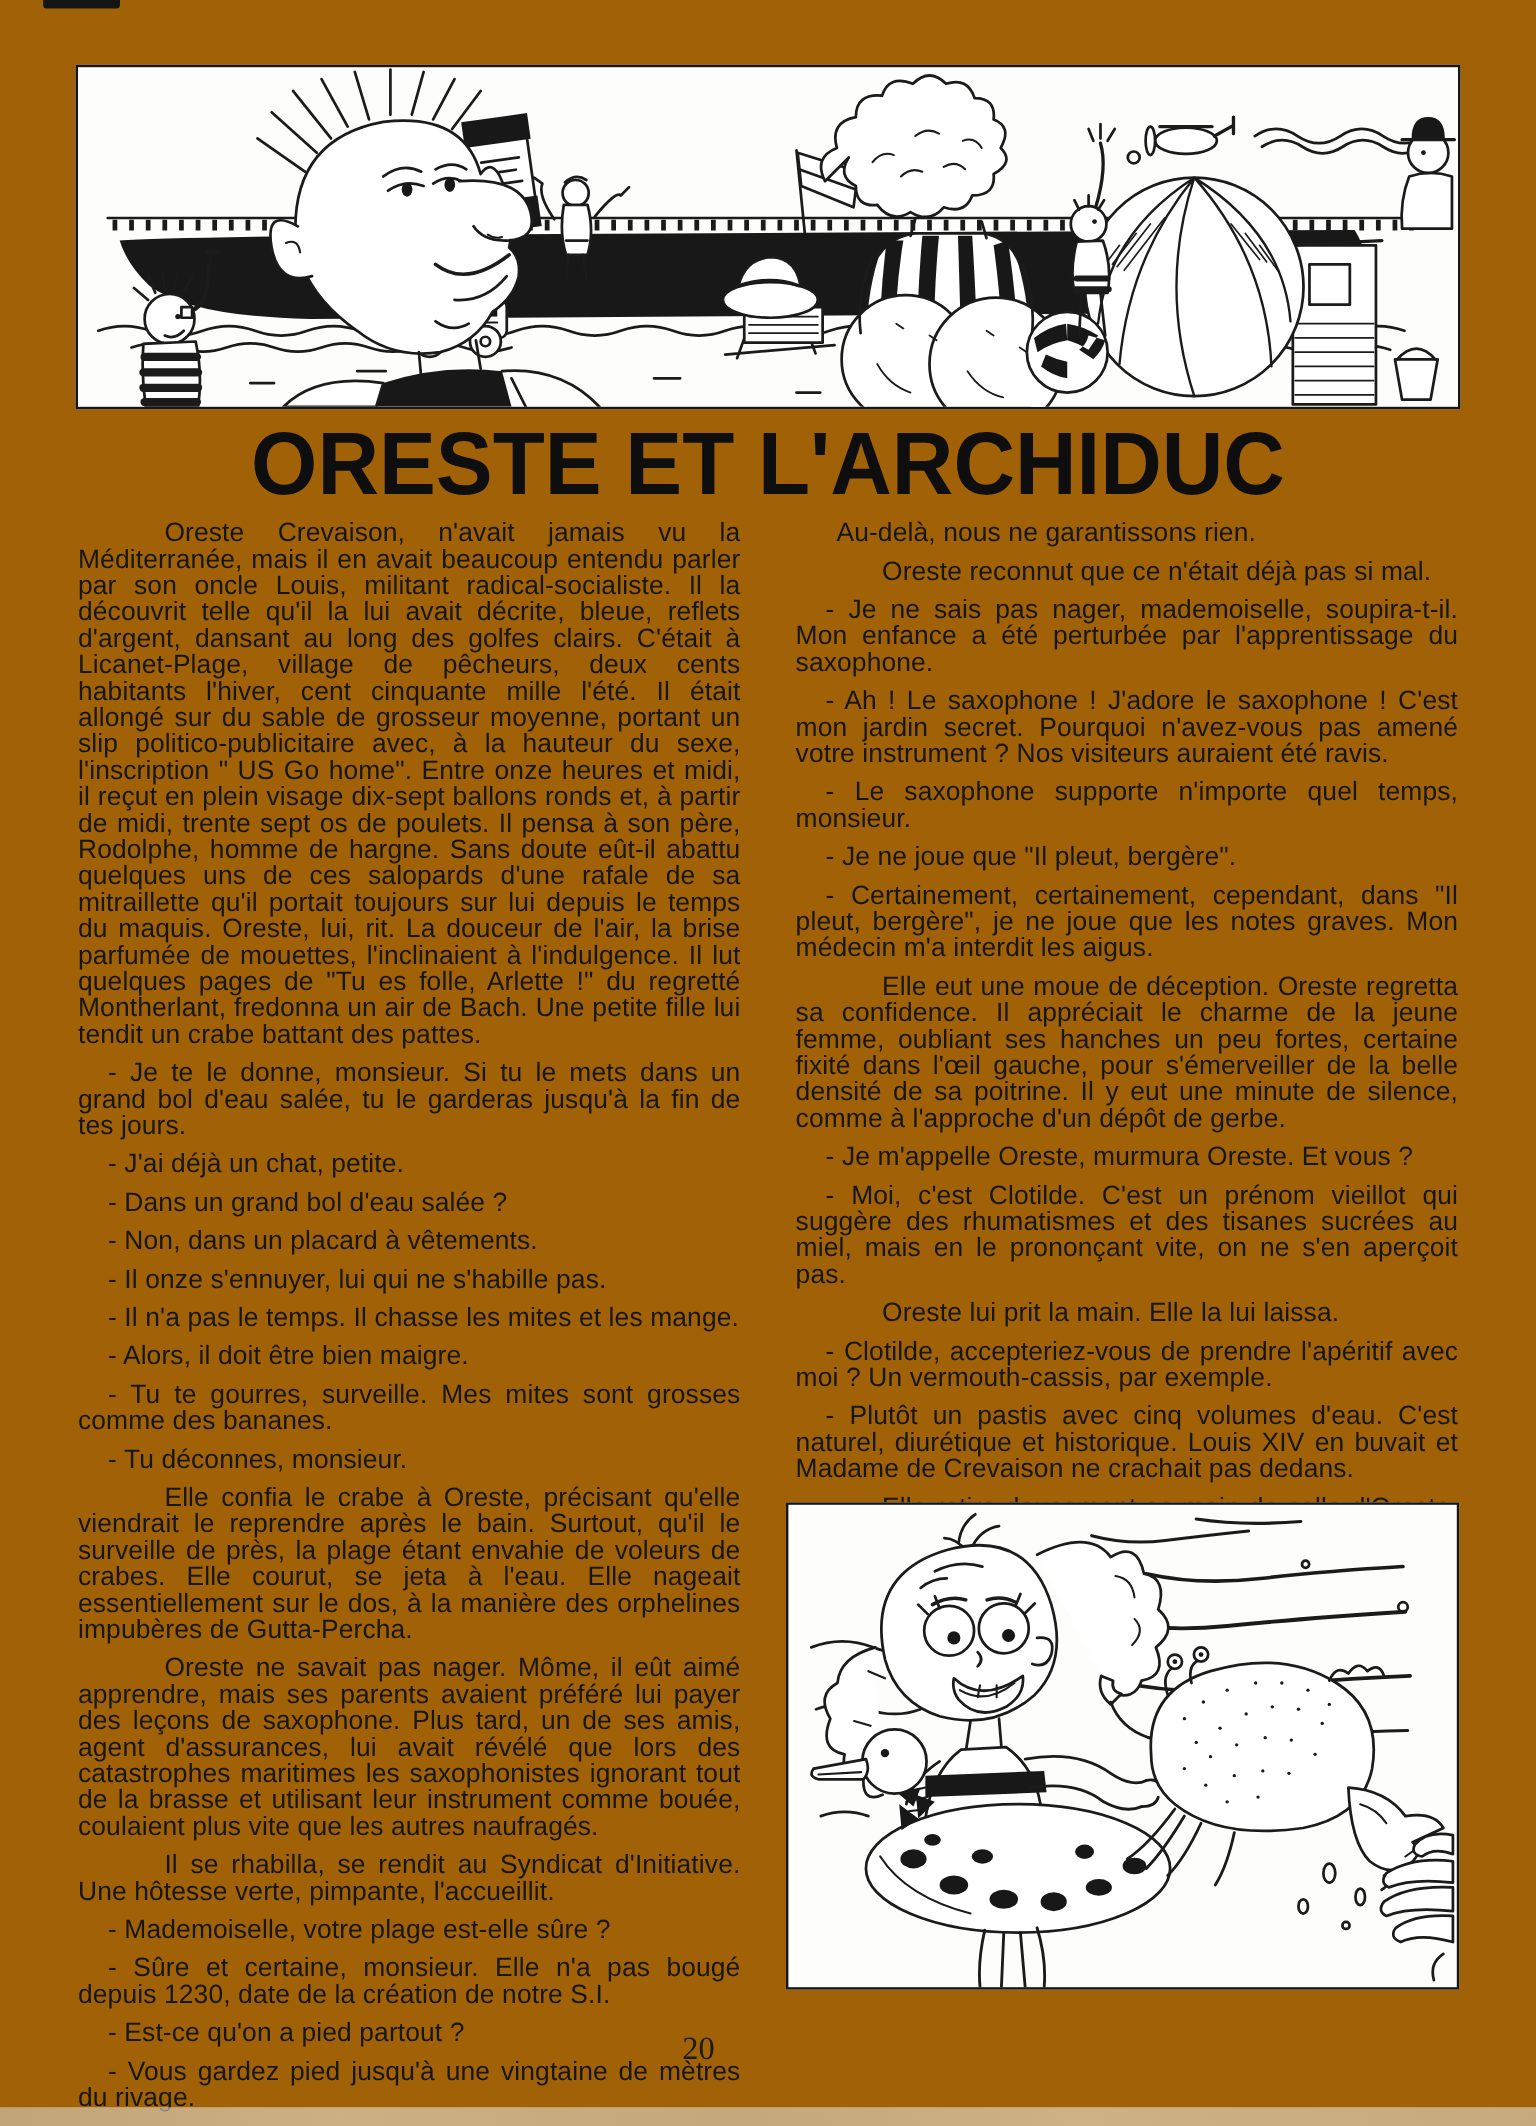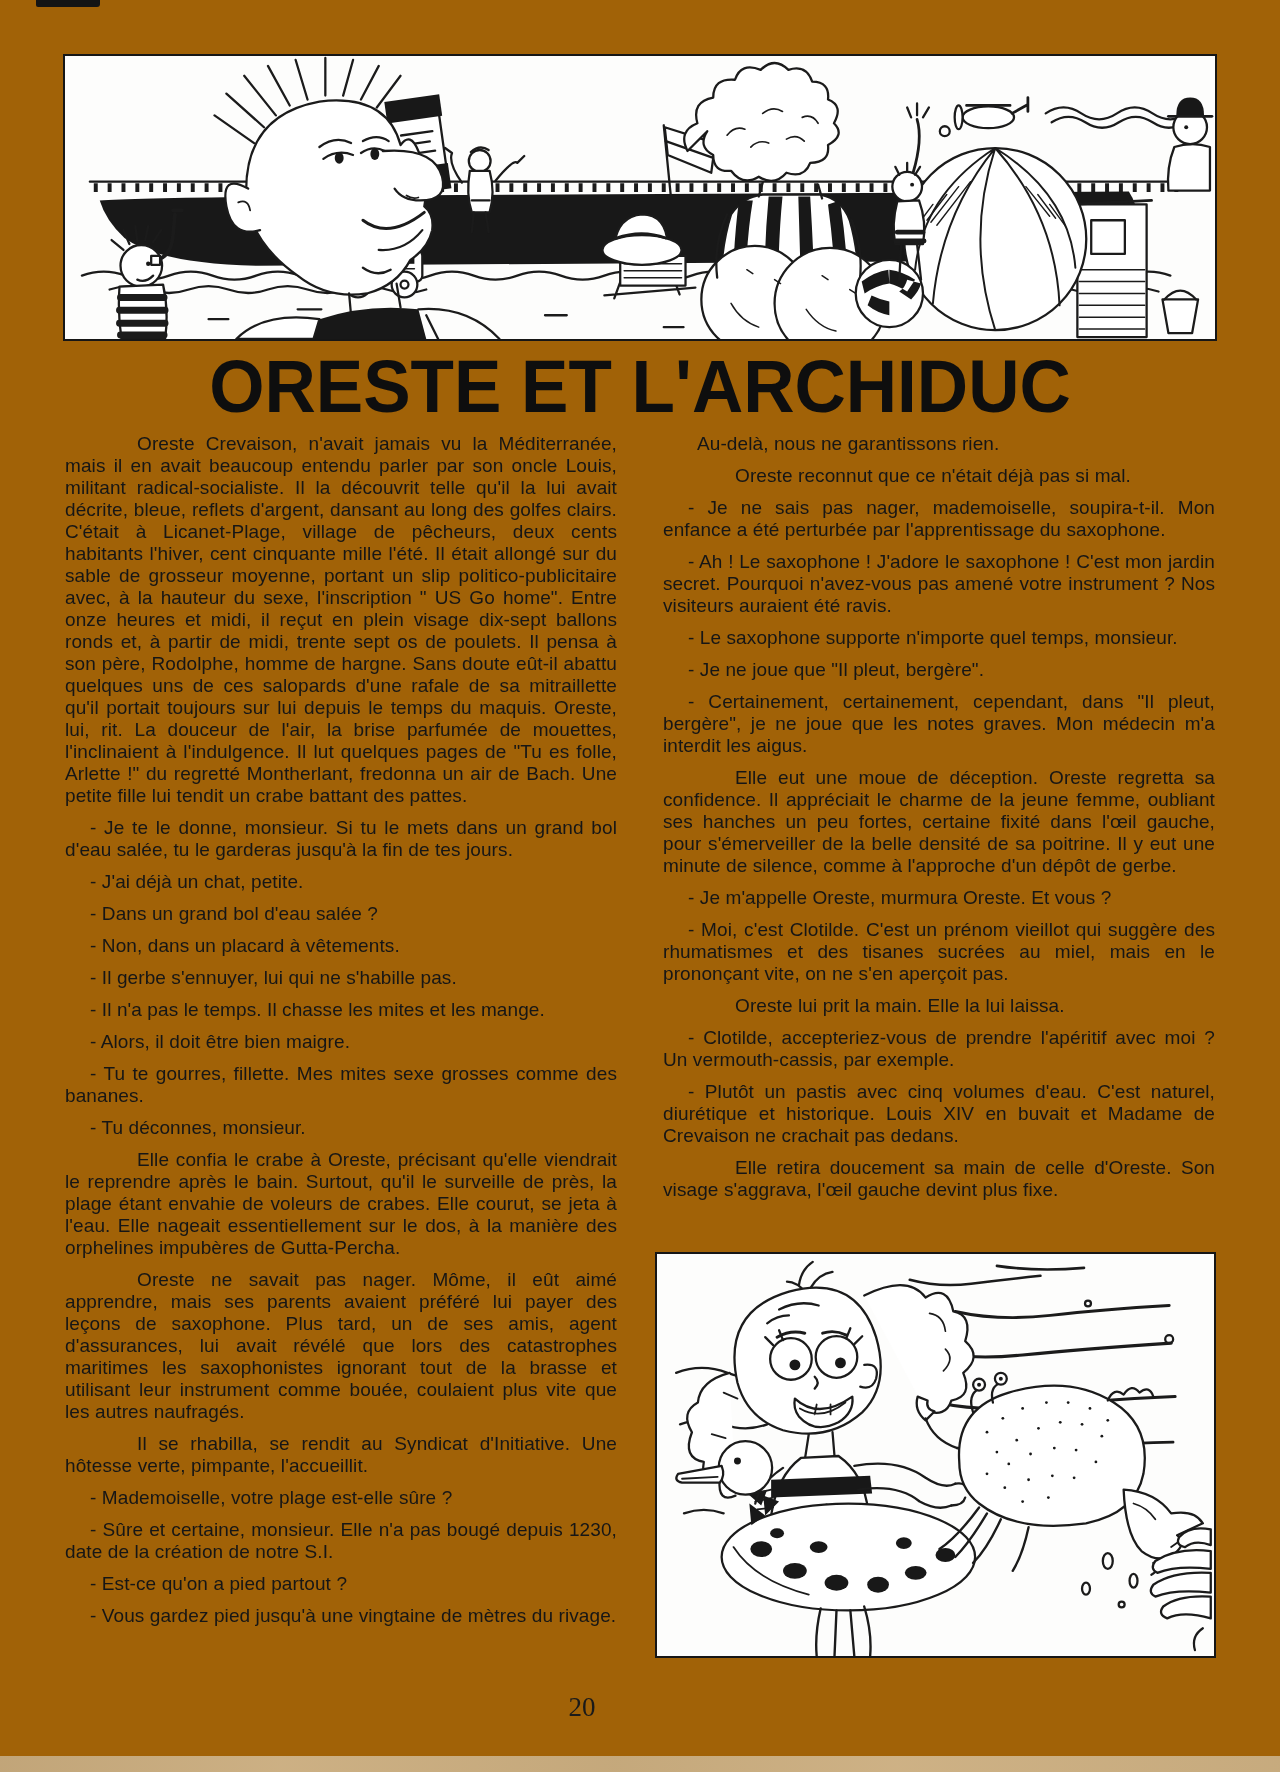--- a/index.html
+++ b/index.html
@@ -10,21 +10,21 @@
         background:linear-gradient(to right,#dcdcd6 0%,#f0f0ea 22%,#e2e2db 48%,#f2f2ec 70%,#e6e6df 100%);}
   .illu{position:absolute;background:#fdfdfc;border:2.5px solid #161616;box-sizing:border-box;}
   .illu svg{display:block;width:100%;height:100%;}
   .illu-top{left:63px;top:54px;width:1154px;height:287px;}
   .illu-bottom{left:655px;top:1252px;width:561px;height:406px;}
   h1.title{position:absolute;left:64px;top:348px;width:1152px;margin:0;text-align:center;
         font-size:74px;font-weight:700;letter-spacing:0;line-height:1.05;color:#0e0e0e;
         transform:scaleX(.96);transform-origin:center;white-space:nowrap;}
   .columns{position:absolute;left:65px;top:433px;width:1150px;display:flex;gap:46px;}
   .col{width:552px;}
-  .col p{margin:0 0 10px 0;font-size:19px;line-height:22px;text-align:justify;letter-spacing:.1px;}
+  .col p{margin:0 0 10px 0;font-size:22px;line-height:22px;text-align:justify;letter-spacing:.1px;}
   .col p.narrative{text-indent:72px;}
   .col p.dialogue{text-indent:25px;}
   .col p.continuation{text-indent:0;margin-left:34px;}
   .page-number{position:absolute;left:0;top:1692px;width:100%;text-align:center;
         font-family:"Liberation Serif",serif;font-size:27px;color:#1a1a1a;transform:translateX(-58px);}
   .ln{stroke:#1b1b1b;fill:none;stroke-width:2.3;stroke-linecap:round;stroke-linejoin:round;}
   .fw{fill:#ffffff;}
   .fb{fill:#181818;stroke:none;}
 </style>
 </head>
@@ -188,24 +188,24 @@
 
   <h1 class="title">ORESTE ET L'ARCHIDUC</h1>
 
   <div class="columns">
     <div class="col">
         <p class="narrative">Oreste Crevaison, n'avait jamais vu la Méditerranée, mais il en avait beaucoup entendu parler par son oncle Louis, militant radical-socialiste. Il la découvrit telle qu'il la lui avait décrite, bleue, reflets d'argent, dansant au long des golfes clairs. C'était à Licanet-Plage, village de pêcheurs, deux cents habitants l'hiver, cent cinquante mille l'été. Il était allongé sur du sable de grosseur moyenne, portant un slip politico-publicitaire avec, à la hauteur du sexe, l'inscription " US Go home". Entre onze heures et midi, il reçut en plein visage dix-sept ballons ronds et, à partir de midi, trente sept os de poulets. Il pensa à son père, Rodolphe, homme de hargne. Sans doute eût-il abattu quelques uns de ces salopards d'une rafale de sa mitraillette qu'il portait toujours sur lui depuis le temps du maquis. Oreste, lui, rit. La douceur de l'air, la brise parfumée de mouettes, l'inclinaient à l'indulgence. Il lut quelques pages de "Tu es folle, Arlette !" du regretté Montherlant, fredonna un air de Bach. Une petite fille lui tendit un crabe battant des pattes.</p>
         <p class="dialogue">- Je te le donne, monsieur. Si tu le mets dans un grand bol d'eau salée, tu le garderas jusqu'à la fin de tes jours.</p>
         <p class="dialogue">- J'ai déjà un chat, petite.</p>
         <p class="dialogue">- Dans un grand bol d'eau salée ?</p>
         <p class="dialogue">- Non, dans un placard à vêtements.</p>
-        <p class="dialogue">- Il gerbe s'ennuyer, lui qui ne s'habille pas.</p>
+        <p class="dialogue">- Il onze s'ennuyer, lui qui ne s'habille pas.</p>
         <p class="dialogue">- Il n'a pas le temps. Il chasse les mites et les mange.</p>
         <p class="dialogue">- Alors, il doit être bien maigre.</p>
-        <p class="dialogue">- Tu te gourres, fillette. Mes mites sexe grosses comme des bananes.</p>
+        <p class="dialogue">- Tu te gourres, surveille. Mes mites sont grosses comme des bananes.</p>
         <p class="dialogue">- Tu déconnes, monsieur.</p>
         <p class="narrative">Elle confia le crabe à Oreste, précisant qu'elle viendrait le reprendre après le bain. Surtout, qu'il le surveille de près, la plage étant envahie de voleurs de crabes. Elle courut, se jeta à l'eau. Elle nageait essentiellement sur le dos, à la manière des orphelines impubères de Gutta-Percha.</p>
         <p class="narrative">Oreste ne savait pas nager. Môme, il eût aimé apprendre, mais ses parents avaient préféré lui payer des leçons de saxophone. Plus tard, un de ses amis, agent d'assurances, lui avait révélé que lors des catastrophes maritimes les saxophonistes ignorant tout de la brasse et utilisant leur instrument comme bouée, coulaient plus vite que les autres naufragés.</p>
         <p class="narrative">Il se rhabilla, se rendit au Syndicat d'Initiative. Une hôtesse verte, pimpante, l'accueillit.</p>
         <p class="dialogue">- Mademoiselle, votre plage est-elle sûre ?</p>
         <p class="dialogue">- Sûre et certaine, monsieur. Elle n'a pas bougé depuis 1230, date de la création de notre S.I.</p>
         <p class="dialogue">- Est-ce qu'on a pied partout ?</p>
         <p class="dialogue">- Vous gardez pied jusqu'à une vingtaine de mètres du rivage.</p>
       </div>
     <div class="col">

